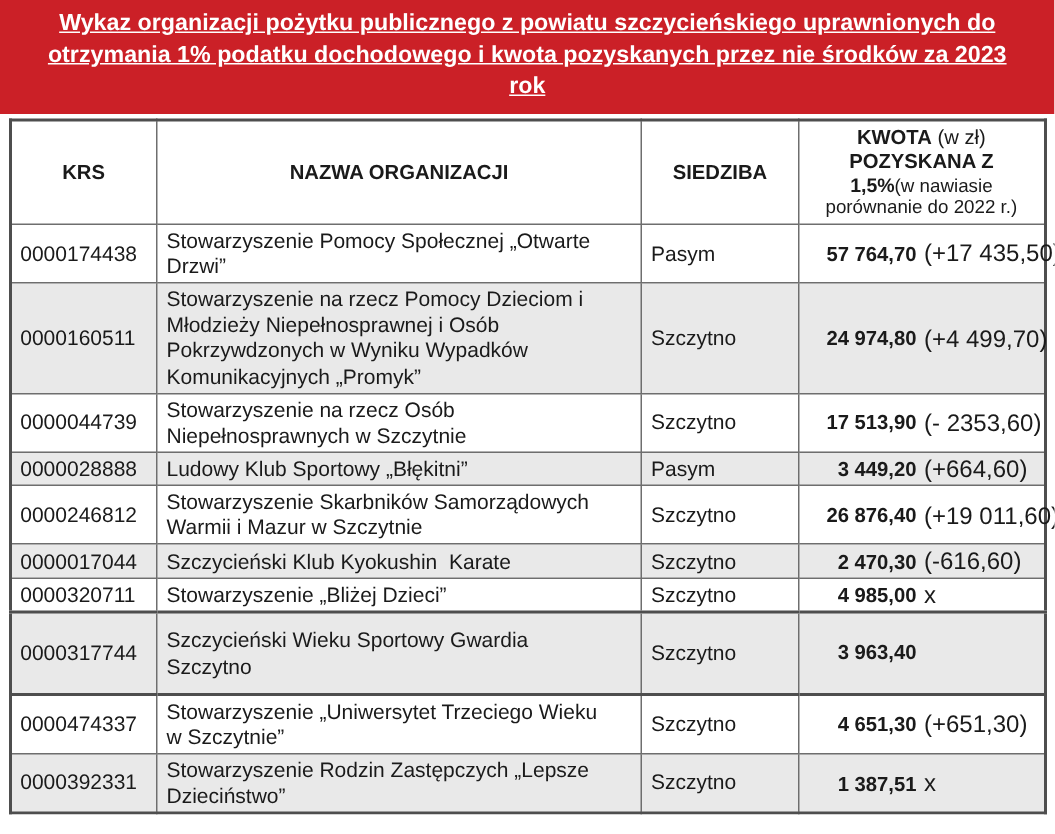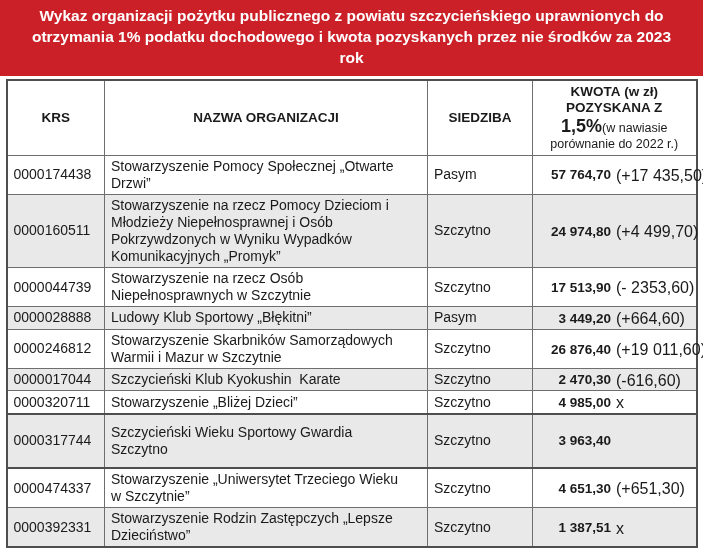--- a/index.html
+++ b/index.html
@@ -17,20 +17,21 @@
     color: #1a1a1a;
   }
   .banner {
     background: var(--red);
     color: #ffffff;
     font-weight: 700;
     font-size: 15.5px;
     line-height: 1.35;
     text-align: center;
     padding: 6px 26px 7px;
+    text-decoration: underline;
   }
   table.opp {
     width: 690px;
     margin: 3px auto 0;
     border-collapse: collapse;
     table-layout: fixed;
     border: 2px solid var(--outer);
   }
   col.c-krs   { width: 98px; }
   col.c-name  { width: 323px; }
@@ -44,22 +45,22 @@
     font-size: 13.5px;
     font-weight: 700;
     text-align: center;
     padding: 4px 2px;
     background: #ffffff;
   }
   th.kwota-head { line-height: 1.18; padding: 3px 2px; }
   .kh-line { white-space: nowrap; }
   .kh-big { font-size: 13.5px; }
   .kh-small { font-size: 12.5px; font-weight: 400; }
-  .kh-small b { font-size: 18px; }
-  .kh-reg { font-weight: 700; }
+  .kh-small b { font-size: 13px; }
+  .kh-reg { font-weight: 400; }
   tbody td {
     font-size: 14px;
     line-height: 1.22;
     padding: 2px 6px;
   }
   tbody tr:nth-child(even) { background: var(--shade); }
   td.krs  { padding-left: 6px; }
   td.name { white-space: pre-wrap; padding-right: 22px; }
   td.kwota { padding: 2px 2px 0 4px; }
   .kwota-wrap { display: flex; align-items: center; }

